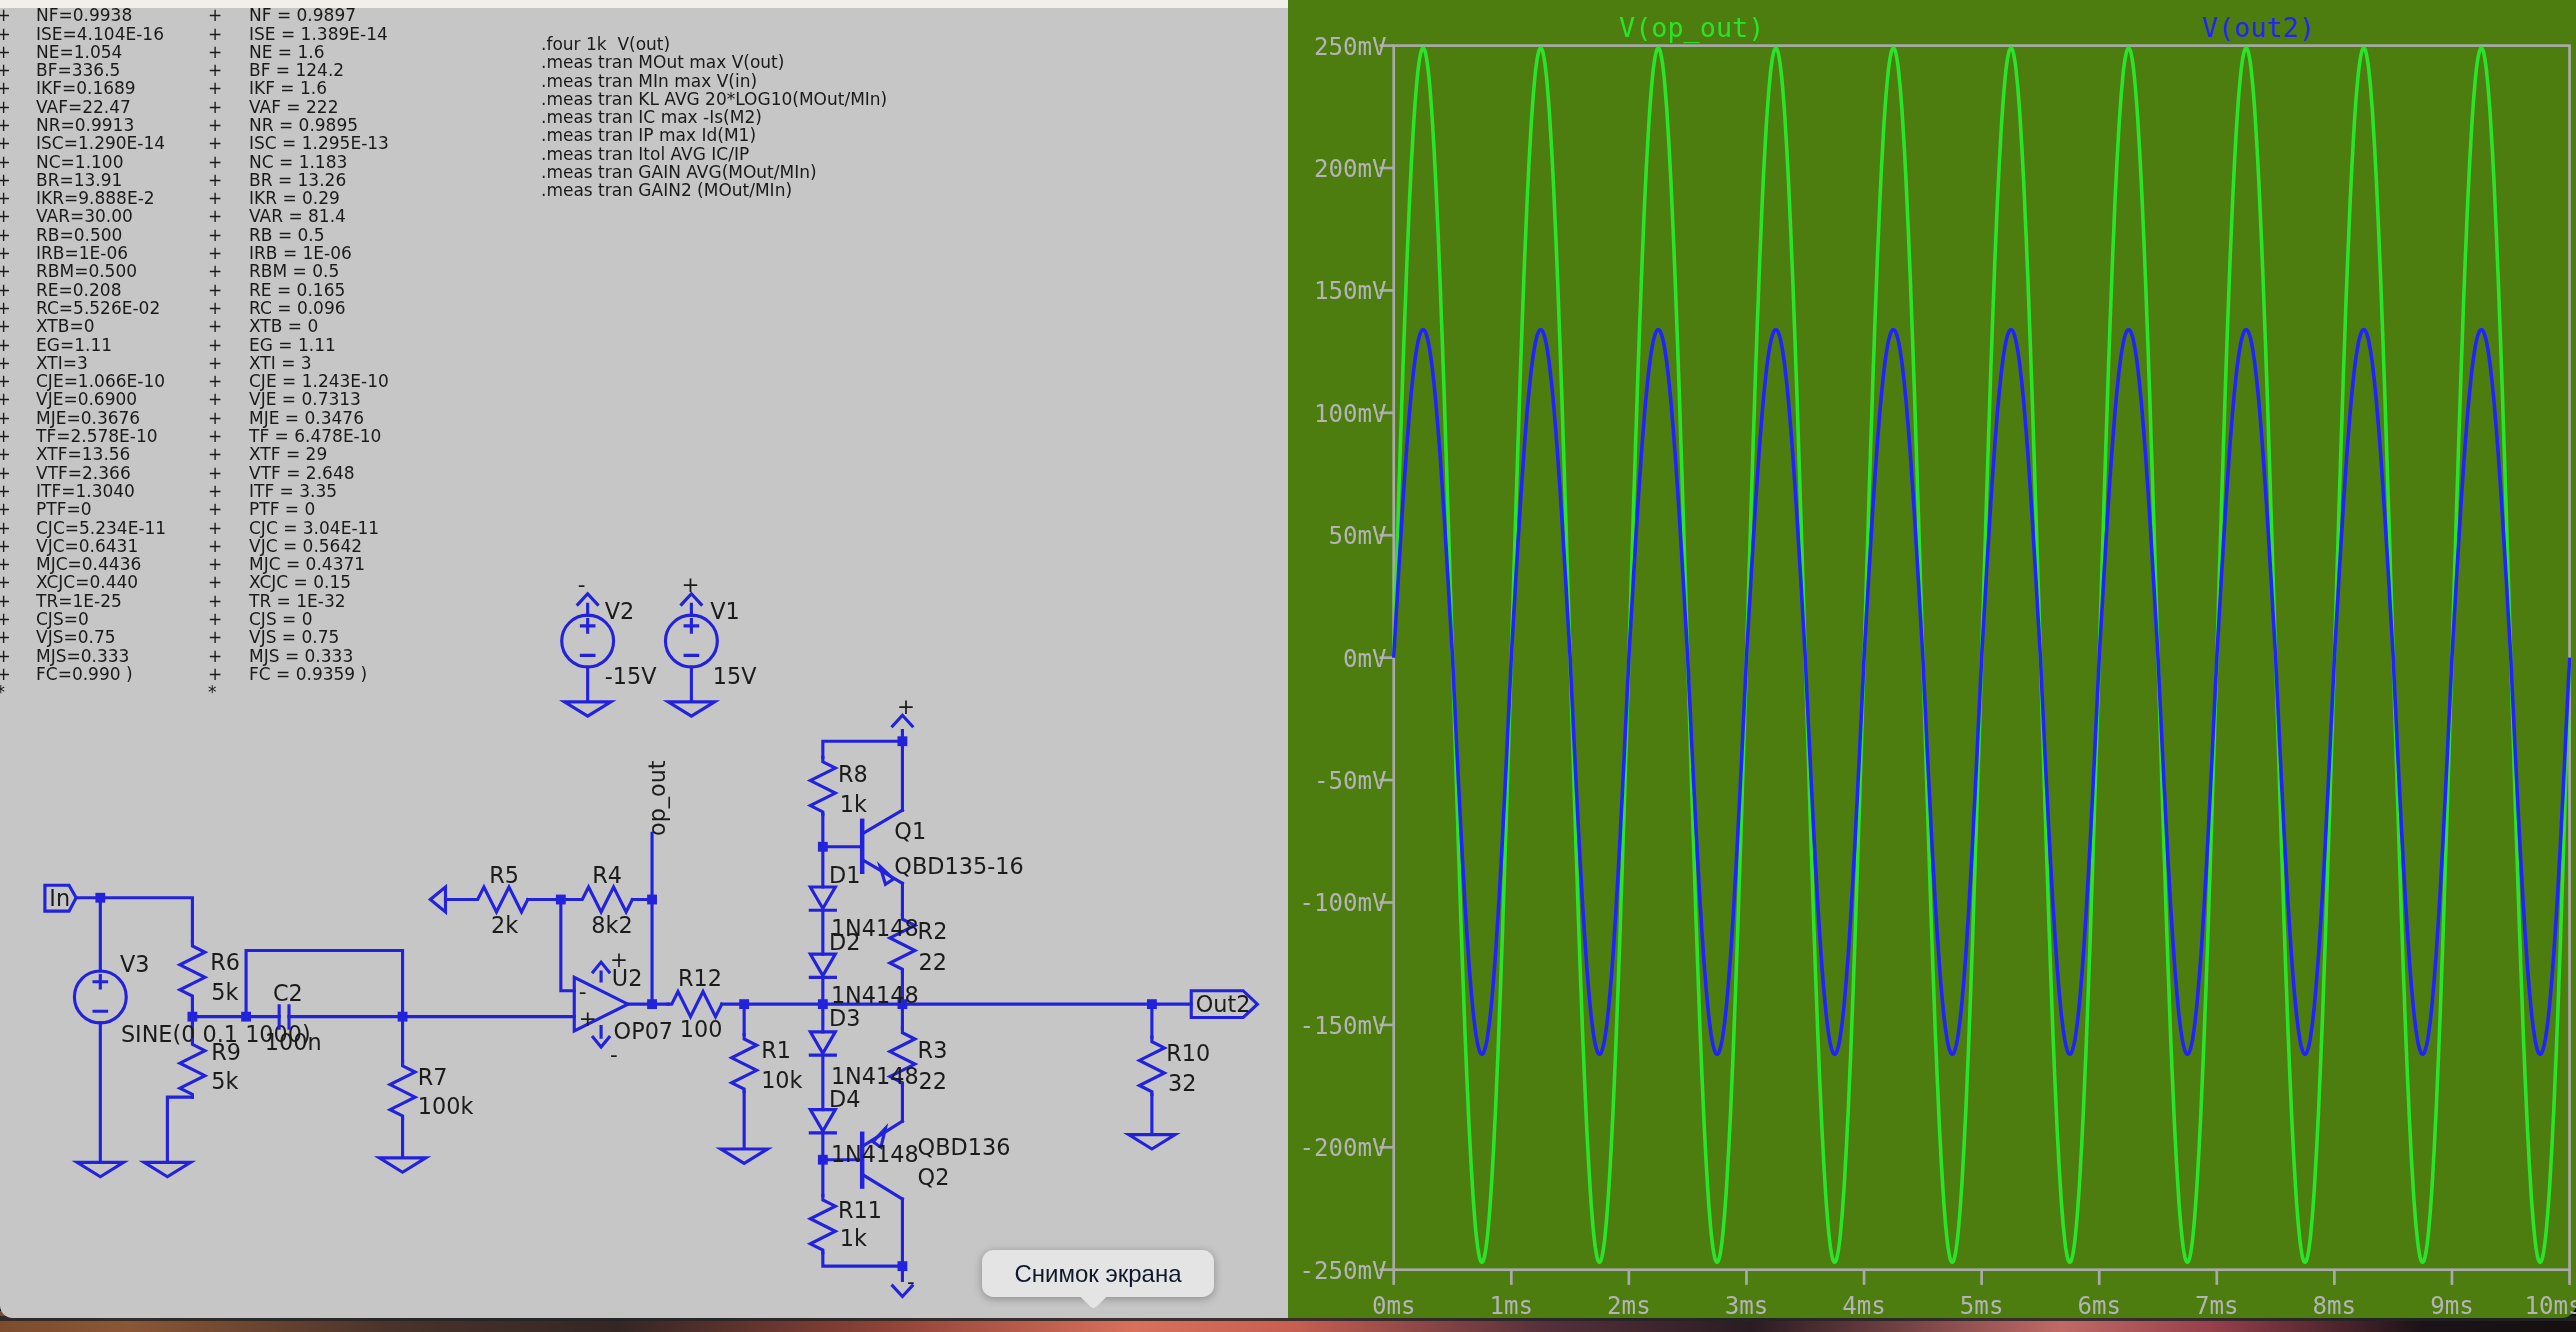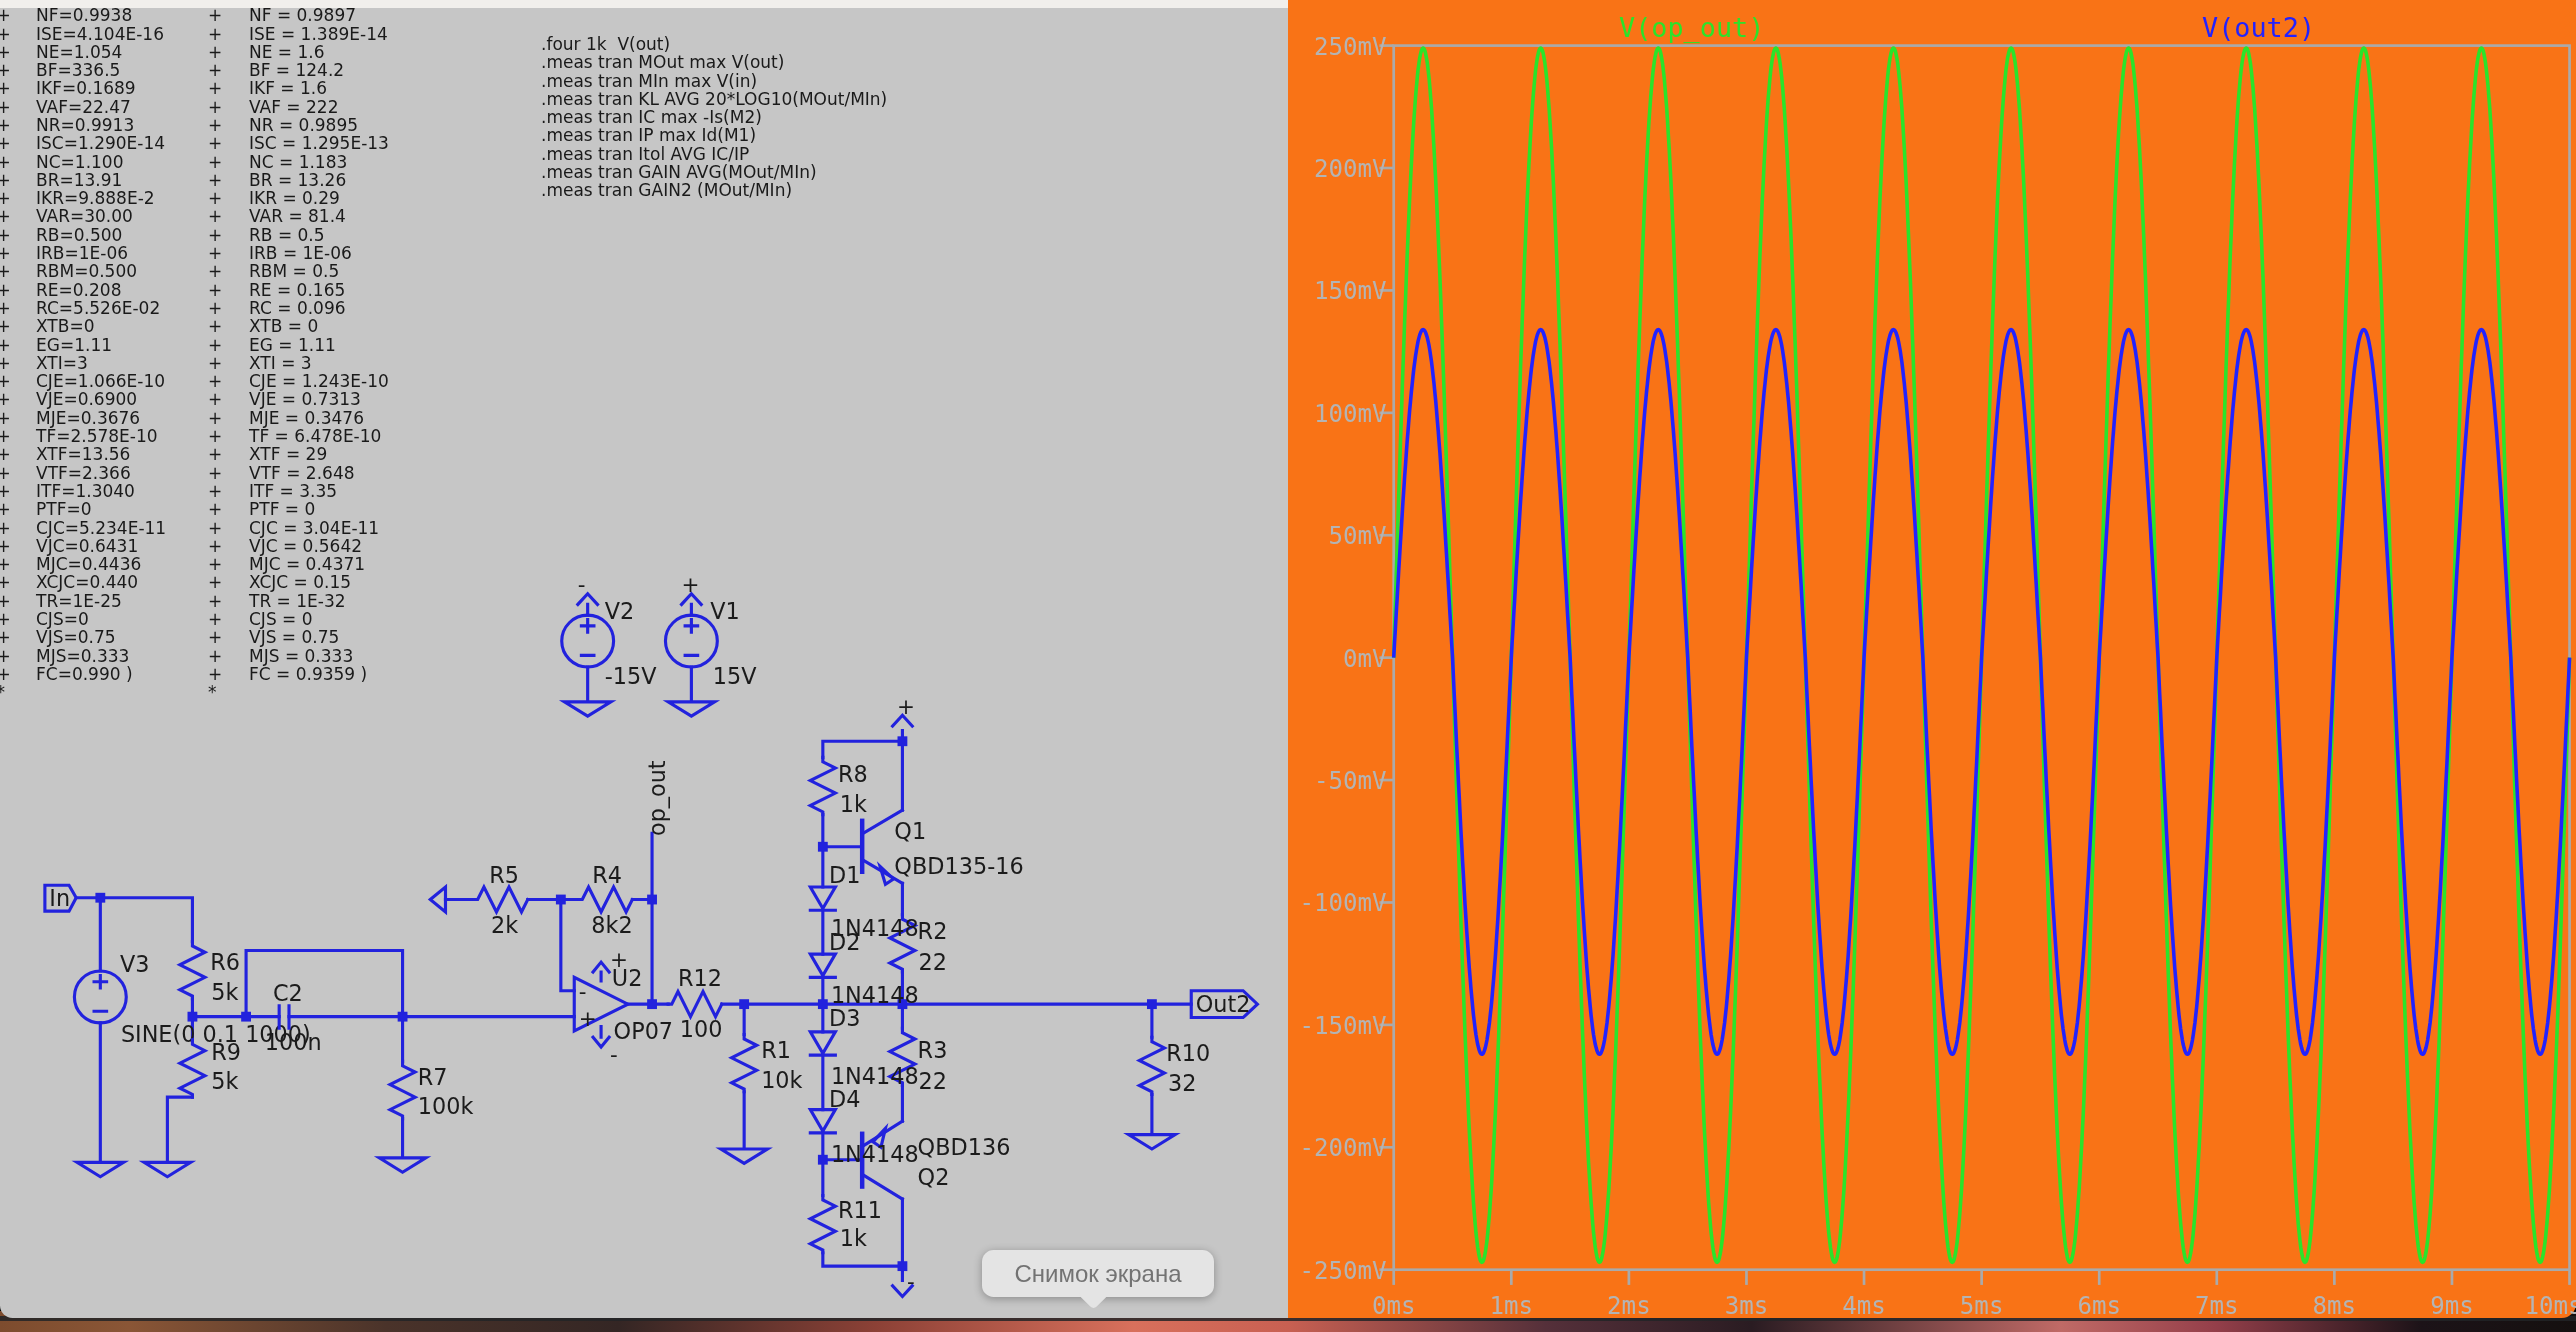--- a/index.html
+++ b/index.html
@@ -9,40 +9,40 @@
   #wallpaper{position:absolute;left:0;top:1311px;width:2576px;height:21.5px;
     background:linear-gradient(90deg,#7d4c2e 0%,#8a5636 5%,#4a332a 15%,#342624 24%,
       #8c4136 34%,#d8705c 44%,#c86052 50%,#55303a 60%,#2a1c22 68%,#c06a66 80%,
       #943f4a 86%,#1c1318 94%,#15100f 100%);}
   #border-strip{position:absolute;left:0;top:1316px;width:2576px;height:5.4px;background:#222527;opacity:.85;}
   #menubar-strip{position:absolute;left:0;top:0;width:1288px;height:8px;background:#f1efec;z-index:3;}
   
   #left-panel{position:absolute;left:0;top:8px;width:1288px;height:1310px;background:#c6c6c6;
               border-bottom-left-radius:12.5px;z-index:2;}
   
-  #right-panel{position:absolute;left:1288px;top:0;width:1288px;height:1318px;background:#f97316;
+  #right-panel{position:absolute;left:1288px;top:0;width:1288px;height:1318px;background:#4d7c0f;
                border-bottom-right-radius:14.3px;z-index:2;}
   .spicetext{position:absolute;color:#1a1a1a;font-size:17px;line-height:18.3px;white-space:pre;}
   #param-block{left:0;top:-1.8px;width:537px;}
   .param-row{position:relative;height:18.3px;}
   .param-row span{position:absolute;top:0;}
   .pp1{left:-3.6px;} .pc1{left:36px;} .pp2{left:208px;} .pc2{left:249px;}
   #directive-block{left:541px;top:27px;}
   .directive-line{height:18.3px;}
   svg text{font-family:"DejaVu Sans",sans-serif;}
   .schlabel{font-size:25px;fill:#1b1b1b;}
   .pinmark{font-size:24px;fill:#1b1b1b;}
   #plot-svg text{font-family:"DejaVu Sans Mono",monospace;}
   .axis-label{font-size:27px;fill:#b4b4b4;}
   .legend-label{font-size:30px;}
   
   #tooltip{position:absolute;left:982px;top:1250px;width:232px;height:47px;background:#e4e4e4;
     border-radius:11.6px;z-index:5;box-shadow:0 1.8px 9px rgba(0,0,0,.3);
     display:flex;align-items:center;justify-content:center;
-    font-family:"Liberation Sans",sans-serif;font-size:24px;color:#737373;}
+    font-family:"Liberation Sans",sans-serif;font-size:24px;color:#0f172a;}
   #tooltip .tail{position:absolute;left:100px;bottom:-8px;width:23px;height:23px;background:#e4e4e4;
     border-radius:4.5px;transform:rotate(45deg);z-index:-1;}
 </style>
 </head>
 <body>
 
 <div id="screen">
   <div id="wallpaper"></div>
   <div id="border-strip"></div>
   <div id="menubar-strip"></div>

